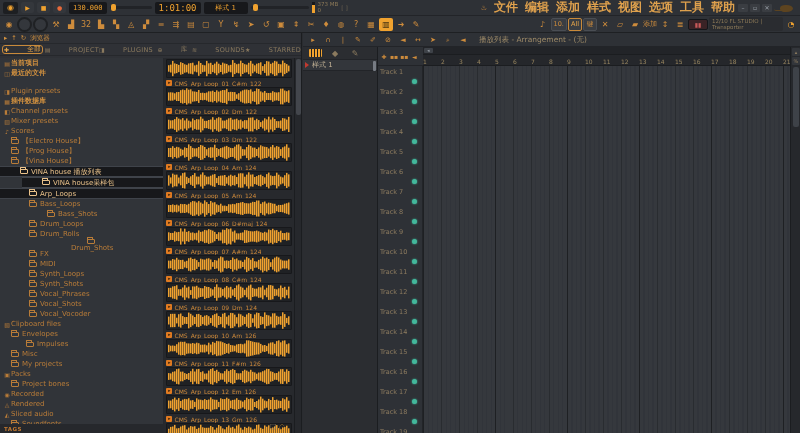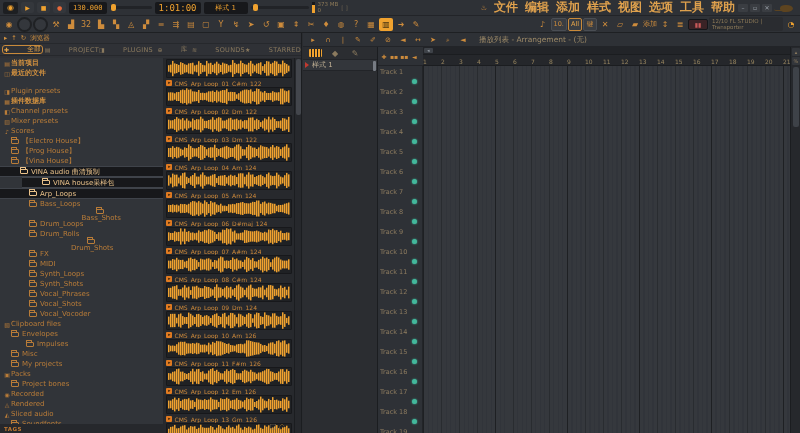--- a/index.html
+++ b/index.html
@@ -281,38 +281,38 @@
             <span>【Prog House】</span>
           </div>
           <div class="trow" style="padding-left: 3px;">
             <span class="tg"></span>
             <span class="fi"></span>
             <span>【Vina House】</span>
           </div>
           <div class="trow hl" style="padding-left: 12px;">
             <span class="tg"></span>
             <span class="fi"></span>
-            <span>VINA audio 曲清预制</span>
+            <span>VINA house 播放列表</span>
           </div>
           <div class="trow hl" style="padding-left: 12px; margin-left: 22px;">
             <span class="tg"></span>
             <span class="fi"></span>
             <span>VINA house采样包</span>
           </div>
           <div class="trow hl" style="padding-left: 21px;">
             <span class="tg"></span>
             <span class="fi"></span>
             <span>Arp_Loops</span>
           </div>
           <div class="trow" style="padding-left: 21px;">
             <span class="tg"></span>
             <span class="fi"></span>
             <span>Bass_Loops</span>
           </div>
-          <div class="trow" style="padding-left: 39px; flex-direction: column;">
+          <div class="trow" style="padding-left: 39px;">
             <span class="tg"></span>
             <span class="fi"></span>
             <span>Bass_Shots</span>
           </div>
           <div class="trow" style="padding-left: 21px;">
             <span class="tg"></span>
             <span class="fi"></span>
             <span>Drum_Loops</span>
           </div>
           <div class="trow" style="padding-left: 21px;">

